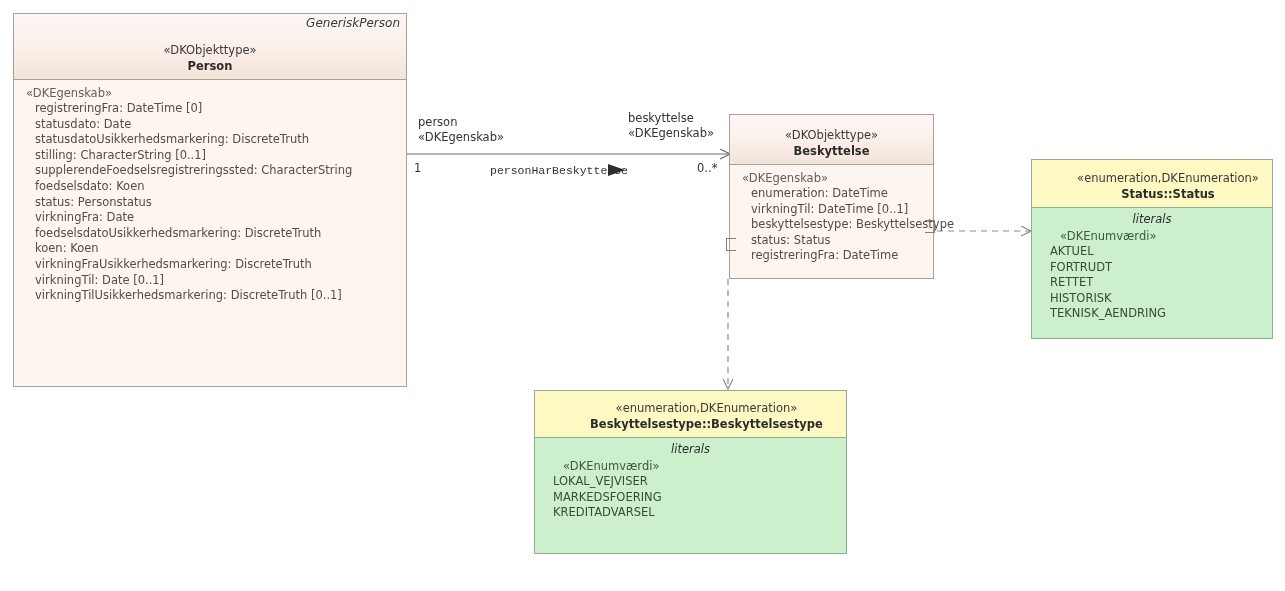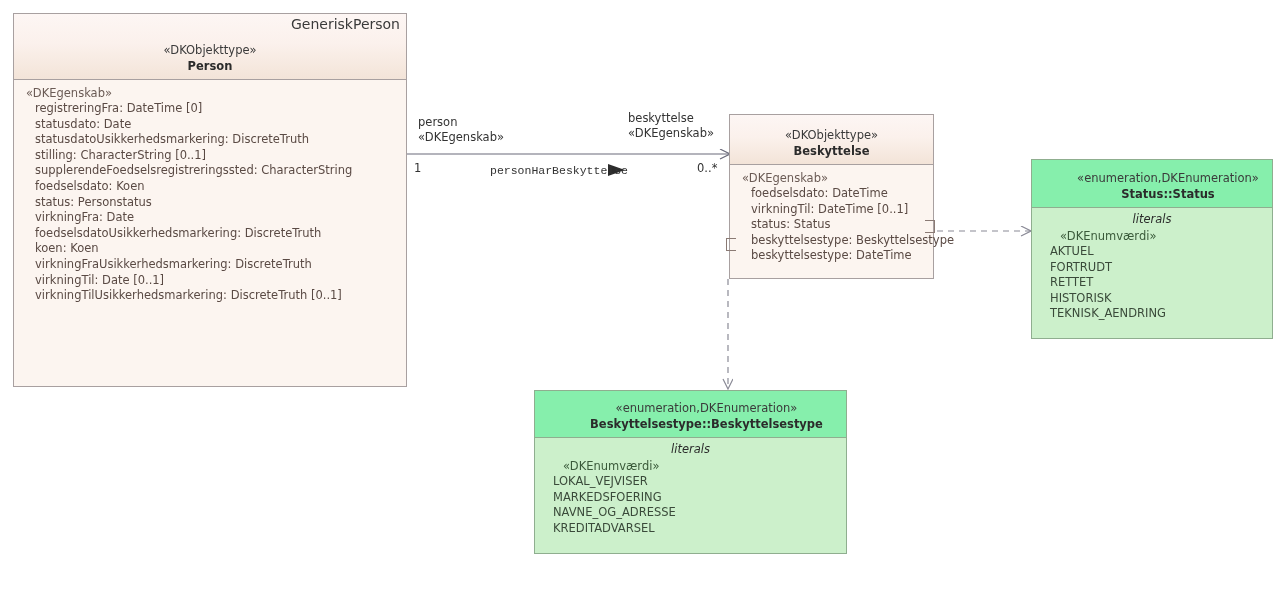--- a/index.html
+++ b/index.html
@@ -51,21 +51,21 @@
     background: linear-gradient(to bottom, #fdf6f4 0%, #fbf1ec 45%, #f3e4d8 100%);
     border-bottom-color: #a8a0a0;
   }
   .objekttype .body {
     background: #fcf5f0;
   }
 
   
   .enumeration { border-color: #8fae8f; }
   .enumeration .hdr {
-    background: #86efac;
+    background: #fef9c3;
     border-bottom-color: #8fae8f;
     padding-left: 32px;
   }
   .enumeration .body {
     background: #ccf0cb;
   }
 
   .stereo {
     font-size: 11.5px;
     color: #3a3a3a;
@@ -76,21 +76,22 @@
     font-size: 11.5px;
     font-weight: bold;
     color: #2b2b2b;
     line-height: 16px;
     white-space: nowrap;
   }
   .pkglabel {
     position: absolute;
     right: 6px;
     top: 2px;
-    font-size: 14px;
+    font-size: 12px;
+    font-style: italic;
     color: #3a3a3a;
     white-space: nowrap;
     margin-left: 21px;
   }
   .literals-title {
     text-align: center;
     font-size: 11.5px;
     font-style: italic;
     color: #2b2b2b;
     line-height: 18px;
@@ -193,25 +194,25 @@
     </div>
   </div>
 
   <div class="umlbox objekttype" style="left:729px; top:114px; width:205px; height:165px;">
     <div class="hdr" style="height:50px;">
       <div class="stereo" style="padding-top:12px;">«DKObjekttype»</div>
       <div class="clsname">Beskyttelse</div>
     </div>
     <div class="body" style="height:113px; padding-top:5px;">
       <div class="attr-stereo">«DKEgenskab»</div>
-      <div class="attr">foedselsdato: DateTime</div>
+      <div class="attr">enumeration: DateTime</div>
       <div class="attr">virkningTil: DateTime [0..1]</div>
+      <div class="attr">beskyttelsestype: Beskyttelsestype</div>
       <div class="attr">status: Status</div>
-      <div class="attr">beskyttelsestype: Beskyttelsestype</div>
-      <div class="attr">beskyttelsestype: DateTime</div>
+      <div class="attr">registreringFra: DateTime</div>
     </div>
   </div>
 
   <div class="port left" style="left:726px; top:238px;"></div>
   <div class="port right" style="left:925px; top:220px;"></div>
 
   <div class="umlbox enumeration" style="left:1031px; top:159px; width:242px; height:180px;">
     <div class="hdr" style="height:48px;">
       <div class="stereo" style="padding-top:10px;">«enumeration,DKEnumeration»</div>
       <div class="clsname">Status::Status</div>
@@ -230,21 +231,20 @@
   <div class="umlbox enumeration" style="left:534px; top:390px; width:313px; height:164px;">
     <div class="hdr" style="height:47px;">
       <div class="stereo" style="padding-top:9px;">«enumeration,DKEnumeration»</div>
       <div class="clsname">Beskyttelsestype::Beskyttelsestype</div>
     </div>
     <div class="body" style="height:115px;">
       <div class="literals-title">literals</div>
       <div class="enum-stereo">«DKEnumværdi»</div>
       <div class="enum-lit">LOKAL_VEJVISER</div>
       <div class="enum-lit">MARKEDSFOERING</div>
-      <div class="enum-lit">NAVNE_OG_ADRESSE</div>
       <div class="enum-lit">KREDITADVARSEL</div>
     </div>
   </div>
 
   <div class="edgelabel" style="left:418px; top:115px;">
     <div>person</div>
     <div>«DKEgenskab»</div>
   </div>
 
   <div class="edgelabel" style="left:628px; top:111px;">

